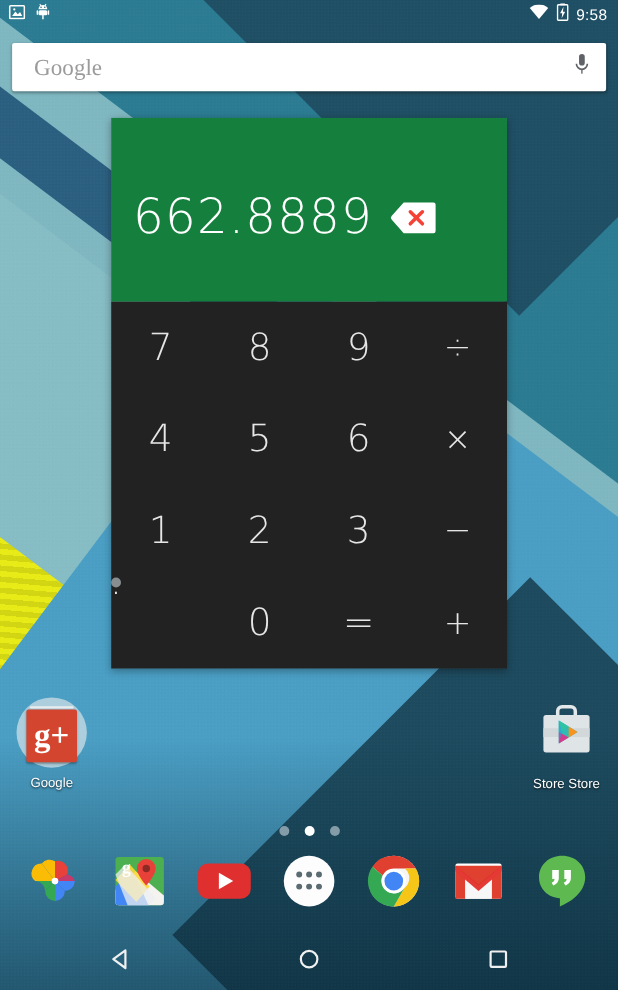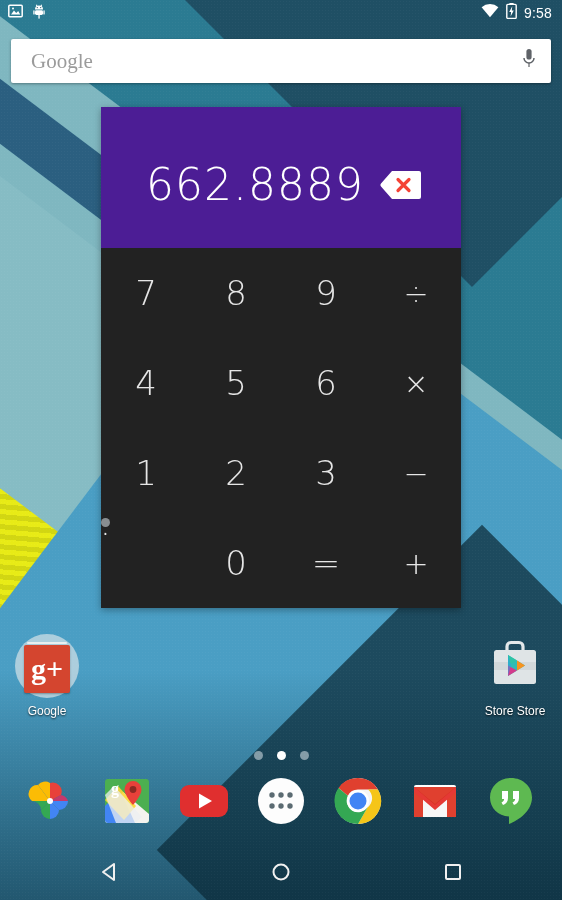--- a/index.html
+++ b/index.html
@@ -118,22 +118,22 @@
 
   
   #calcwidget {
     position:absolute; left:101px; top:107px; width:360px; height:501px;
     z-index:25;
     box-shadow:0 2px 7px rgba(0,0,0,.32);
     display:flex; flex-direction:column;
     overflow:hidden;
   }
   #calc-display {
-    height:141px; background:#4c1d95;
-    display:flex; align-items:center; justify-content:center;
+    height:167px; background:#15803d;
+    display:flex; align-items:center; justify-content:flex-start;
     padding:0 12px 0 20px;
     position:relative;
   }
   #calc-value {
     font-size:44px; color:#fff;
     font-weight:300;
     letter-spacing:1px;
     font-family:"DejaVu Sans", sans-serif;
     margin-right:14px;
     margin-top:14px;

